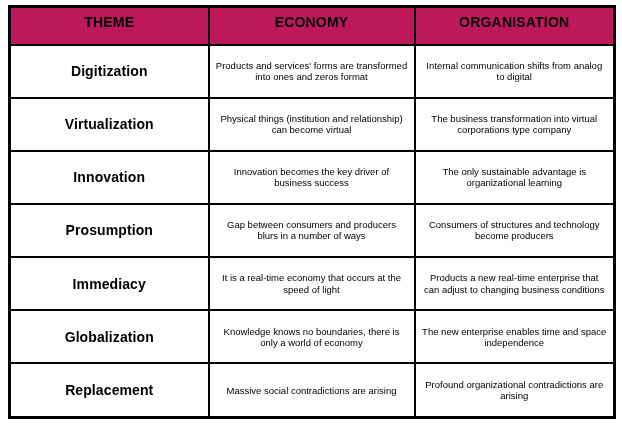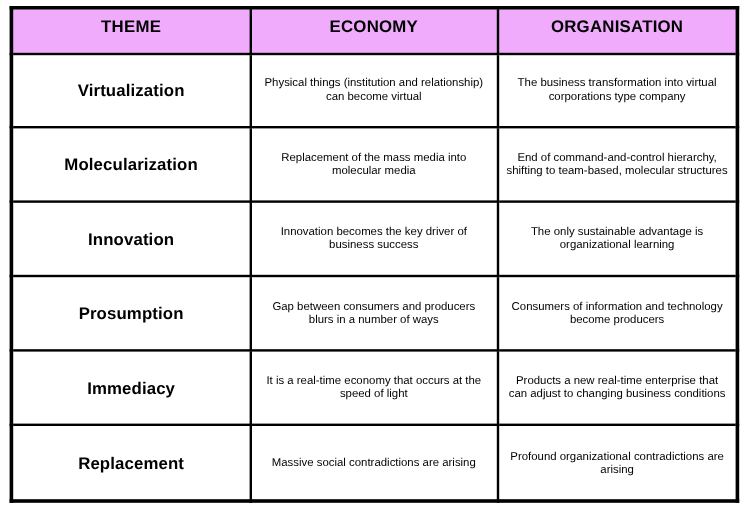--- a/index.html
+++ b/index.html
@@ -31,21 +31,21 @@
   table.themes col.c-org { width: 200px; }
   table.themes th, table.themes td {
     border: 2px solid #000000;
     text-align: center;
     vertical-align: middle;
     padding: 2px 6px;
     overflow: hidden;
   }
   table.themes thead tr { height: 38px; }
   table.themes th {
-    background: #f0abfc;
+    background: #be185d;
     font-size: 14px;
     font-weight: bold;
     letter-spacing: 0.2px;
     vertical-align: top;
     padding-top: 6px;
   }
   td.theme-cell {
     font-size: 14px;
     font-weight: bold;
     letter-spacing: 0.1px;
@@ -67,43 +67,48 @@
     </colgroup>
     <thead>
       <tr>
         <th>THEME</th>
         <th>ECONOMY</th>
         <th>ORGANISATION</th>
       </tr>
     </thead>
     <tbody>
       <tr>
+        <td class="theme-cell">Digitization</td>
+        <td class="text-cell">Products and services' forms are transformed into ones and zeros format</td>
+        <td class="text-cell">Internal communication shifts from analog to digital</td>
+      </tr>
+      <tr>
         <td class="theme-cell">Virtualization</td>
         <td class="text-cell">Physical things (institution and relationship) can become virtual</td>
         <td class="text-cell">The business transformation into virtual corporations type company</td>
-      </tr>
-      <tr>
-        <td class="theme-cell">Molecularization</td>
-        <td class="text-cell">Replacement of the mass media into molecular media</td>
-        <td class="text-cell">End of command-and-control hierarchy, shifting to team-based, molecular structures</td>
       </tr>
       <tr>
         <td class="theme-cell">Innovation</td>
         <td class="text-cell">Innovation becomes the key driver of business success</td>
         <td class="text-cell">The only sustainable advantage is organizational learning</td>
       </tr>
       <tr>
         <td class="theme-cell">Prosumption</td>
         <td class="text-cell">Gap between consumers and producers blurs in a number of ways</td>
-        <td class="text-cell">Consumers of information and technology become producers</td>
+        <td class="text-cell">Consumers of structures and technology become producers</td>
       </tr>
       <tr>
         <td class="theme-cell">Immediacy</td>
         <td class="text-cell">It is a real-time economy that occurs at the speed of light</td>
         <td class="text-cell">Products a new real-time enterprise that can adjust to changing business conditions</td>
+      </tr>
+      <tr>
+        <td class="theme-cell">Globalization</td>
+        <td class="text-cell">Knowledge knows no boundaries, there is only a world of economy</td>
+        <td class="text-cell">The new enterprise enables time and space independence</td>
       </tr>
       <tr>
         <td class="theme-cell">Replacement</td>
         <td class="text-cell">Massive social contradictions are arising</td>
         <td class="text-cell">Profound organizational contradictions are arising</td>
       </tr>
     </tbody>
   </table>
 </div>
 

